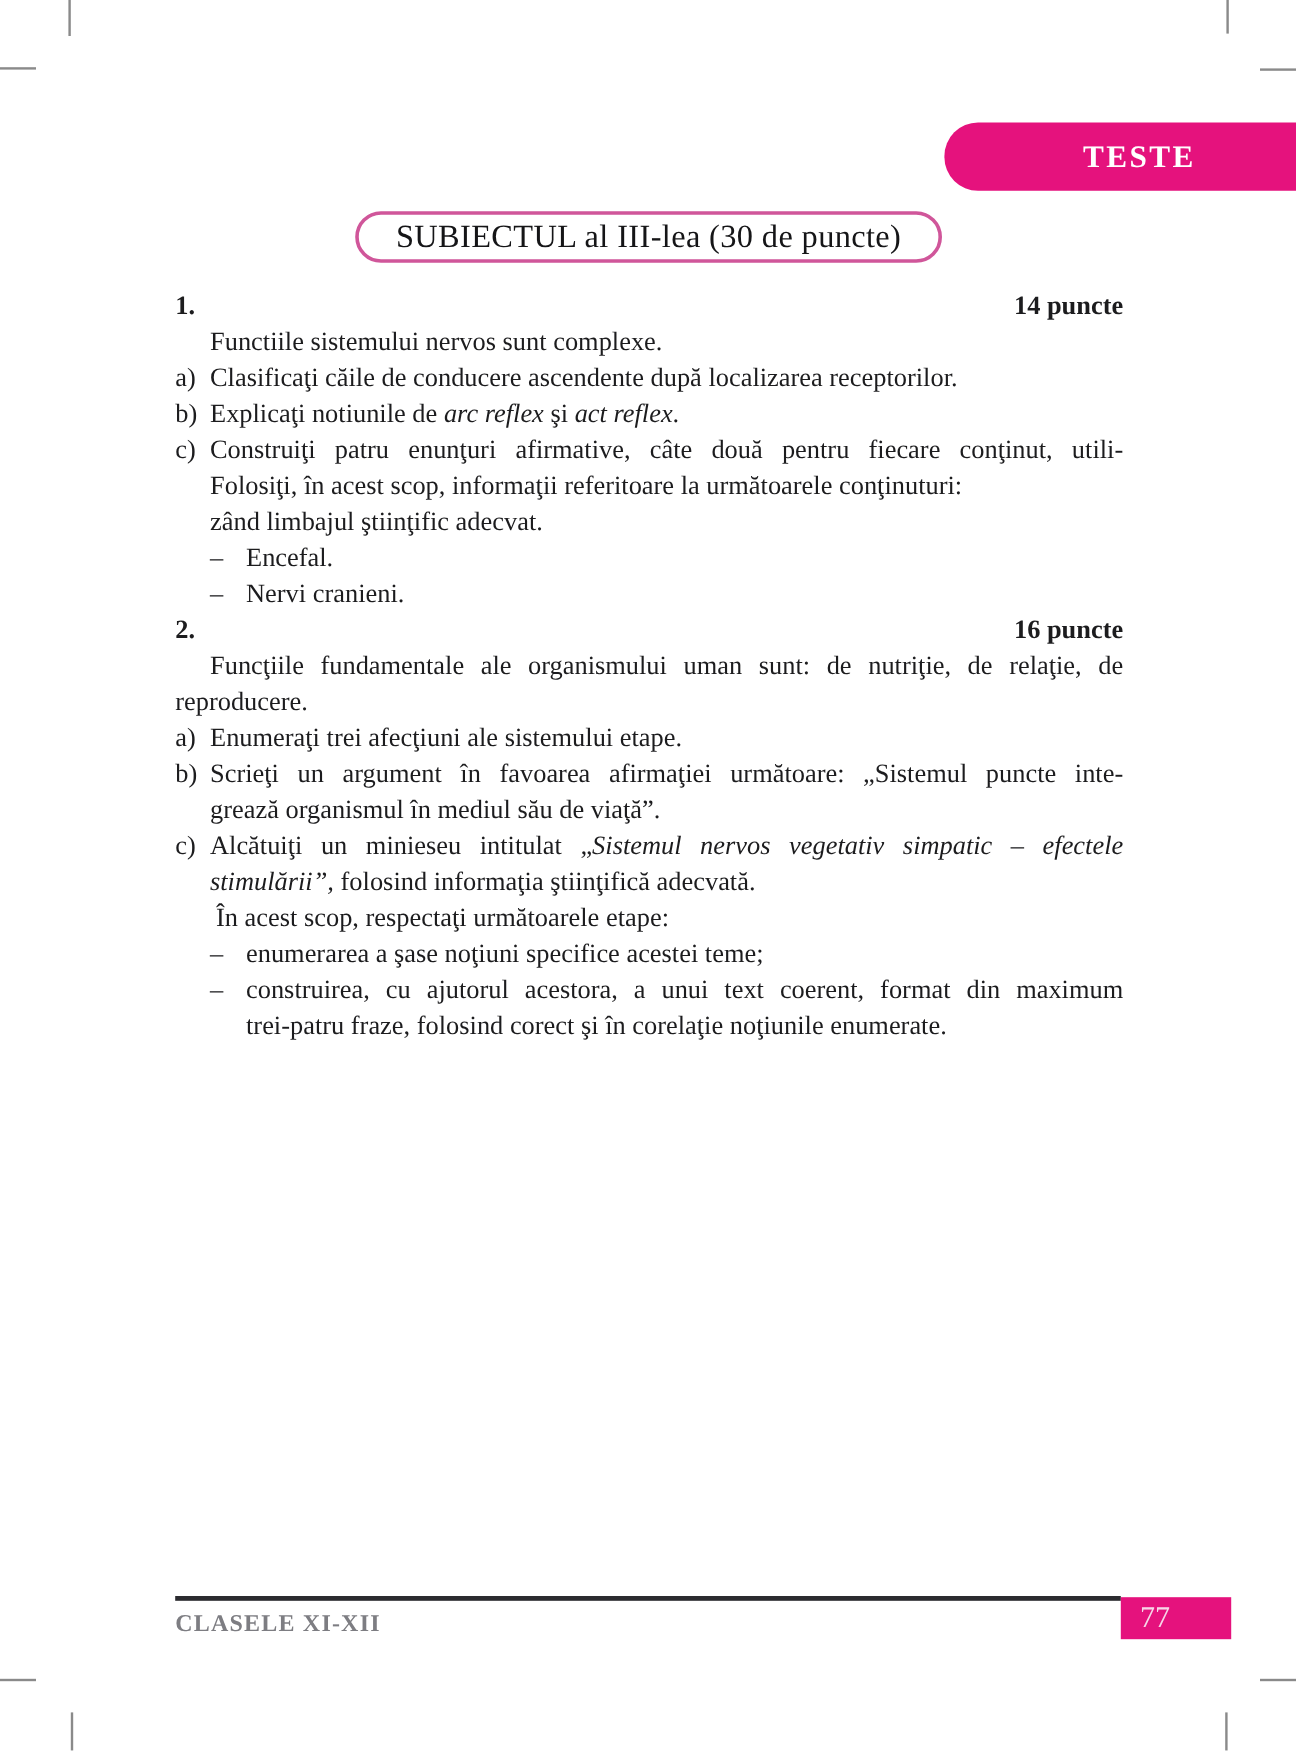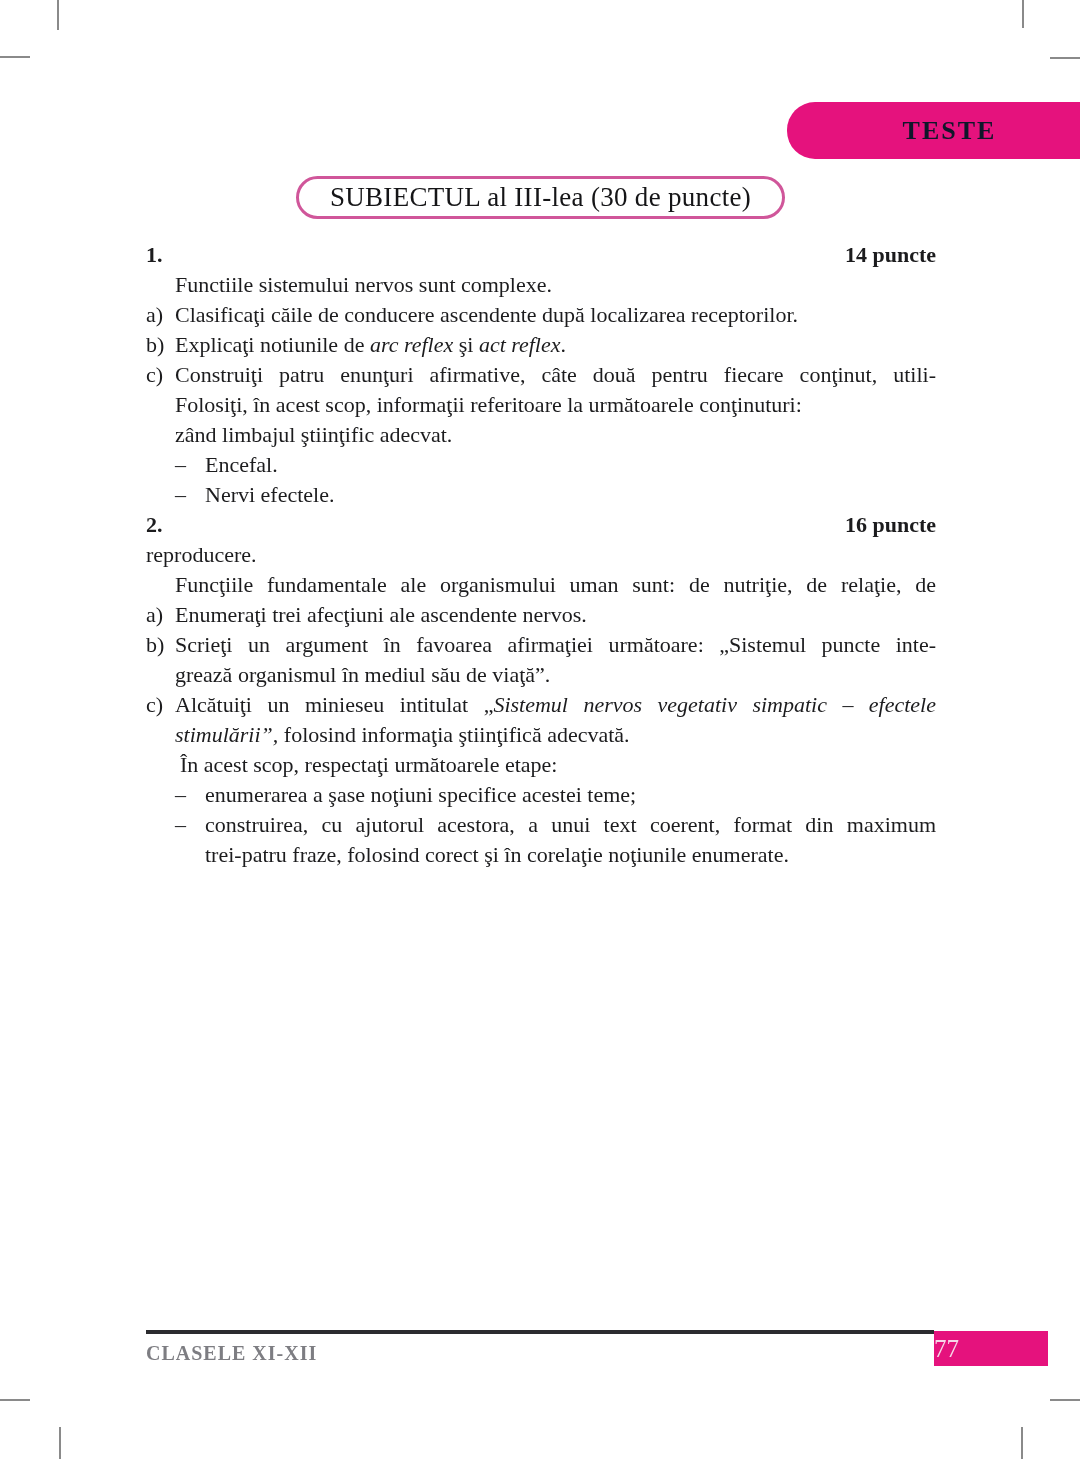--- a/index.html
+++ b/index.html
@@ -33,21 +33,21 @@
 
   
   .teste-band{
     position:absolute;left:787px;top:102px;width:293px;height:57px;
     background:var(--accent-pink);
     border-radius:28px 0 0 28px;
     display:flex;align-items:center;justify-content:center;
     padding-left:32px;
   }
   .teste-band .badge-text{
-    color:#0f172a;font-weight:700;font-size:26px;letter-spacing:2px;
+    color:#ffffff;font-weight:700;font-size:26px;letter-spacing:2px;
   }
 
   
   .title-pill{
     position:absolute;left:296px;top:176px;width:489px;height:43px;
     border:3px solid var(--title-border);
     border-radius:22px;
     display:flex;align-items:center;justify-content:center;
     background:#ffffff;
   }
@@ -77,24 +77,24 @@
   .footer-rule{
     position:absolute;left:146px;top:1330px;width:788px;height:4px;
     background:var(--rule-dark);
   }
   .footer-label{
     position:absolute;left:146px;top:1342px;
     font-weight:700;font-size:20px;letter-spacing:1px;
     color:var(--footer-gray);
   }
   .page-number-box{
-    position:absolute;left:934px;top:1331px;width:114px;height:35px;
+    position:absolute;left:934px;top:1331px;width:92px;height:35px;
     background:var(--accent-pink);
     display:flex;align-items:center;
-    padding-left:0;
+    padding-left:16px;
   }
   .page-number-box .page-number{
     color:#F6D7E8;font-size:25px;line-height:35px;
   }
 </style>
 </head>
 <body>
 
 <div class="page">
 
@@ -120,28 +120,28 @@
         <span class="num">1.</span>
         <span class="pts">14 puncte</span>
       </div>
       <div class="line"><span class="txt" style="margin-left: 29px;"><span>Functiile sistemului nervos sunt complexe.</span></span></div>
       <div class="line"><span class="lbl" style="left: 0px;">a)</span><span class="txt" style="margin-left: 29px;"><span>Clasificaţi căile de conducere ascendente după localizarea receptorilor.</span></span></div>
       <div class="line"><span class="lbl" style="left: 0px;">b)</span><span class="txt" style="margin-left: 29px;"><span>Explicaţi notiunile de </span><i>arc reflex</i><span> şi </span><i>act reflex</i><span>.</span></span></div>
       <div class="line"><span class="lbl" style="left: 0px;">c)</span><span class="txt fill" style="margin-left: 29px; width: 761px;"><span>Construiţi patru enunţuri afirmative, câte două pentru fiecare conţinut, utili-</span></span></div>
       <div class="line"><span class="txt" style="margin-left: 29px;"><span>Folosiţi, în acest scop, informaţii referitoare la următoarele conţinuturi:</span></span></div>
       <div class="line"><span class="txt" style="margin-left: 29px;"><span>zând limbajul ştiinţific adecvat.</span></span></div>
       <div class="line"><span class="lbl" style="left: 29px;">–</span><span class="txt" style="margin-left: 59px;"><span>Encefal.</span></span></div>
-      <div class="line"><span class="lbl" style="left: 29px;">–</span><span class="txt" style="margin-left: 59px;"><span>Nervi efectele.</span></span></div>
+      <div class="line"><span class="lbl" style="left: 29px;">–</span><span class="txt" style="margin-left: 59px;"><span>Nervi cranieni.</span></span></div>
       <div class="line hdr">
         <span class="num">2.</span>
         <span class="pts">16 puncte</span>
       </div>
+      <div class="line"><span class="txt fill" style="margin-left: 29px; width: 761px;"><span>Funcţiile fundamentale ale organismului uman sunt: de nutriţie, de relaţie, de</span></span></div>
       <div class="line"><span class="txt" style="margin-left: 0px;"><span>reproducere.</span></span></div>
-      <div class="line"><span class="txt fill" style="margin-left: 29px; width: 761px;"><span>Funcţiile fundamentale ale organismului uman sunt: de nutriţie, de relaţie, de</span></span></div>
-      <div class="line"><span class="lbl" style="left: 0px;">a)</span><span class="txt" style="margin-left: 29px;"><span>Enumeraţi trei afecţiuni ale ascendente nervos.</span></span></div>
+      <div class="line"><span class="lbl" style="left: 0px;">a)</span><span class="txt" style="margin-left: 29px;"><span>Enumeraţi trei afecţiuni ale sistemului etape.</span></span></div>
       <div class="line"><span class="lbl" style="left: 0px;">b)</span><span class="txt fill" style="margin-left: 29px; width: 761px;"><span>Scrieţi un argument în favoarea afirmaţiei următoare: „Sistemul puncte inte-</span></span></div>
       <div class="line"><span class="txt" style="margin-left: 29px;"><span>grează organismul în mediul său de viaţă”.</span></span></div>
       <div class="line"><span class="lbl" style="left: 0px;">c)</span><span class="txt fill" style="margin-left: 29px; width: 761px;"><span>Alcătuiţi un minieseu intitulat „</span><i>Sistemul nervos vegetativ simpatic – efectele</i></span></div>
       <div class="line"><span class="txt" style="margin-left: 29px;"><i>stimulării”,</i><span> folosind informaţia ştiinţifică adecvată.</span></span></div>
       <div class="line"><span class="txt" style="margin-left: 34px;"><span>În acest scop, respectaţi următoarele etape:</span></span></div>
       <div class="line"><span class="lbl" style="left: 29px;">–</span><span class="txt" style="margin-left: 59px;"><span>enumerarea a şase noţiuni specifice acestei teme;</span></span></div>
       <div class="line"><span class="lbl" style="left: 29px;">–</span><span class="txt fill" style="margin-left: 59px; width: 731px;"><span>construirea, cu ajutorul acestora, a unui text coerent, format din maximum</span></span></div>
       <div class="line"><span class="txt" style="margin-left: 59px;"><span>trei-patru fraze, folosind corect şi în corelaţie noţiunile enumerate.</span></span></div>
     </div>
 

